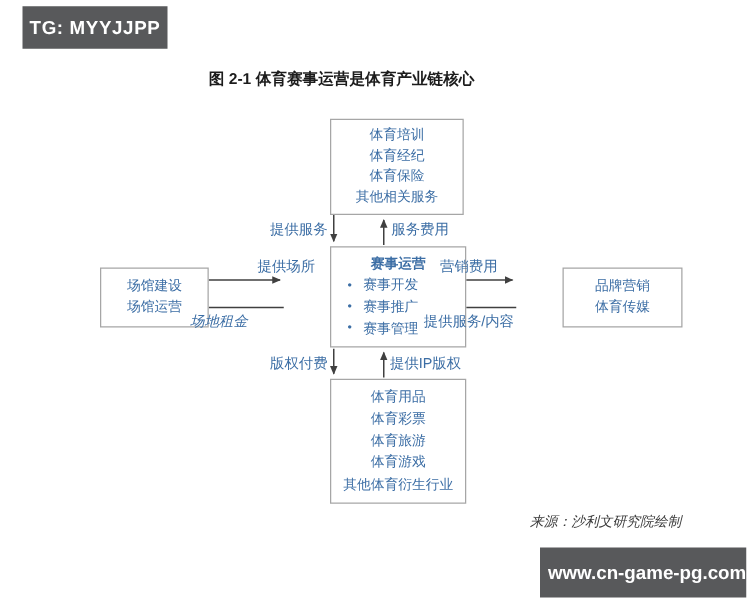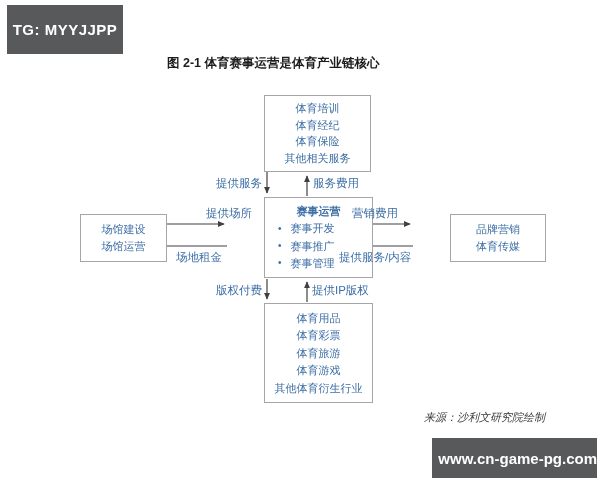--- a/index.html
+++ b/index.html
@@ -5,21 +5,21 @@
   html, body { margin:0; padding:0; }
   body {
     width:600px; height:480px; position:relative; background:#f6f6f6;
     font-family:"Liberation Sans", sans-serif;
   }
   .page {
     position:absolute; left:0; top:0; width:600px; height:480px;
     background:#ffffff; overflow:hidden;
   }
   .badge-top {
-    position:absolute; left:7px; top:5px; width:116px; height:49px;
+    position:absolute; left:18px; top:5px; width:116px; height:34px;
     background:#58595b; color:#ffffff; font-weight:bold; font-size:15px;
     letter-spacing:0.5px; display:flex; align-items:center; justify-content:center;
   }
   .badge-bottom {
     position:absolute; left:432px; top:438px; width:165px; height:40px;
     background:#58595b; color:#ffffff; font-weight:bold; font-size:15px;
     display:flex; align-items:center; justify-content:flex-end;
   }
   .fig-title {
     position:absolute; left:167px; top:55px;
@@ -43,21 +43,21 @@
     padding-left:13px; gap:9px; line-height:1;
   }
   .bullet-dot { color:#3c6ea5; font-size:10px; }
   .bullet-dot::before { content:"\2022"; }
   .edge-label {
     position:absolute; color:#3c6ea5; font-size:11.5px; white-space:nowrap;
   }
   .lbl-provide-service   { left:216px; top:176px; }
   .lbl-service-fee       { left:313px; top:176px; }
   .lbl-provide-venue     { left:162px; top:206px;margin-left:44px; }
-  .lbl-venue-rent        { left:176px; top:250px; }
+  .lbl-venue-rent        { left:152px; top:250px;font-style:italic; }
   .lbl-marketing-fee     { left:352px; top:206px; }
   .lbl-provide-content   { left:339px; top:250px; }
   .lbl-copyright-fee     { left:216px; top:283px; }
   .lbl-provide-ip        { left:312px; top:283px; }
   .source-note {
     position:absolute; left:424px; top:410px;
     font-style:italic; font-size:11px; color:#3a3a3a; white-space:nowrap;
   }
   .arrow-layer {
     position:absolute; left:0; top:0; width:600px; height:480px;

